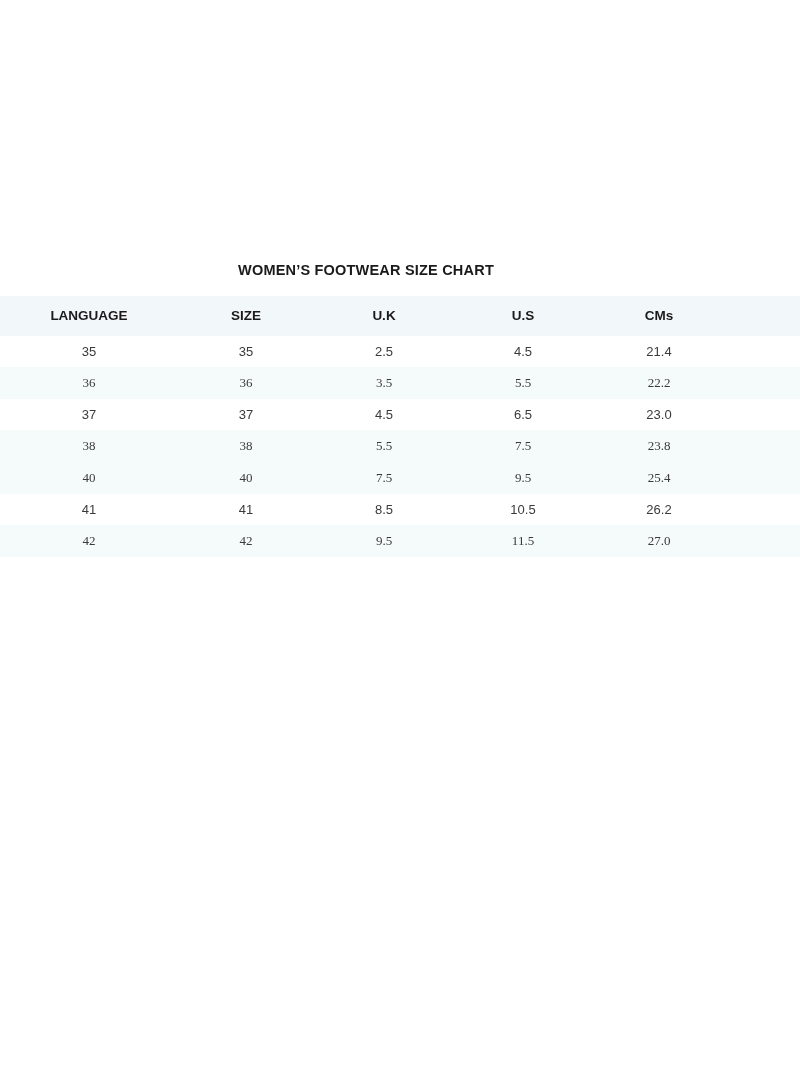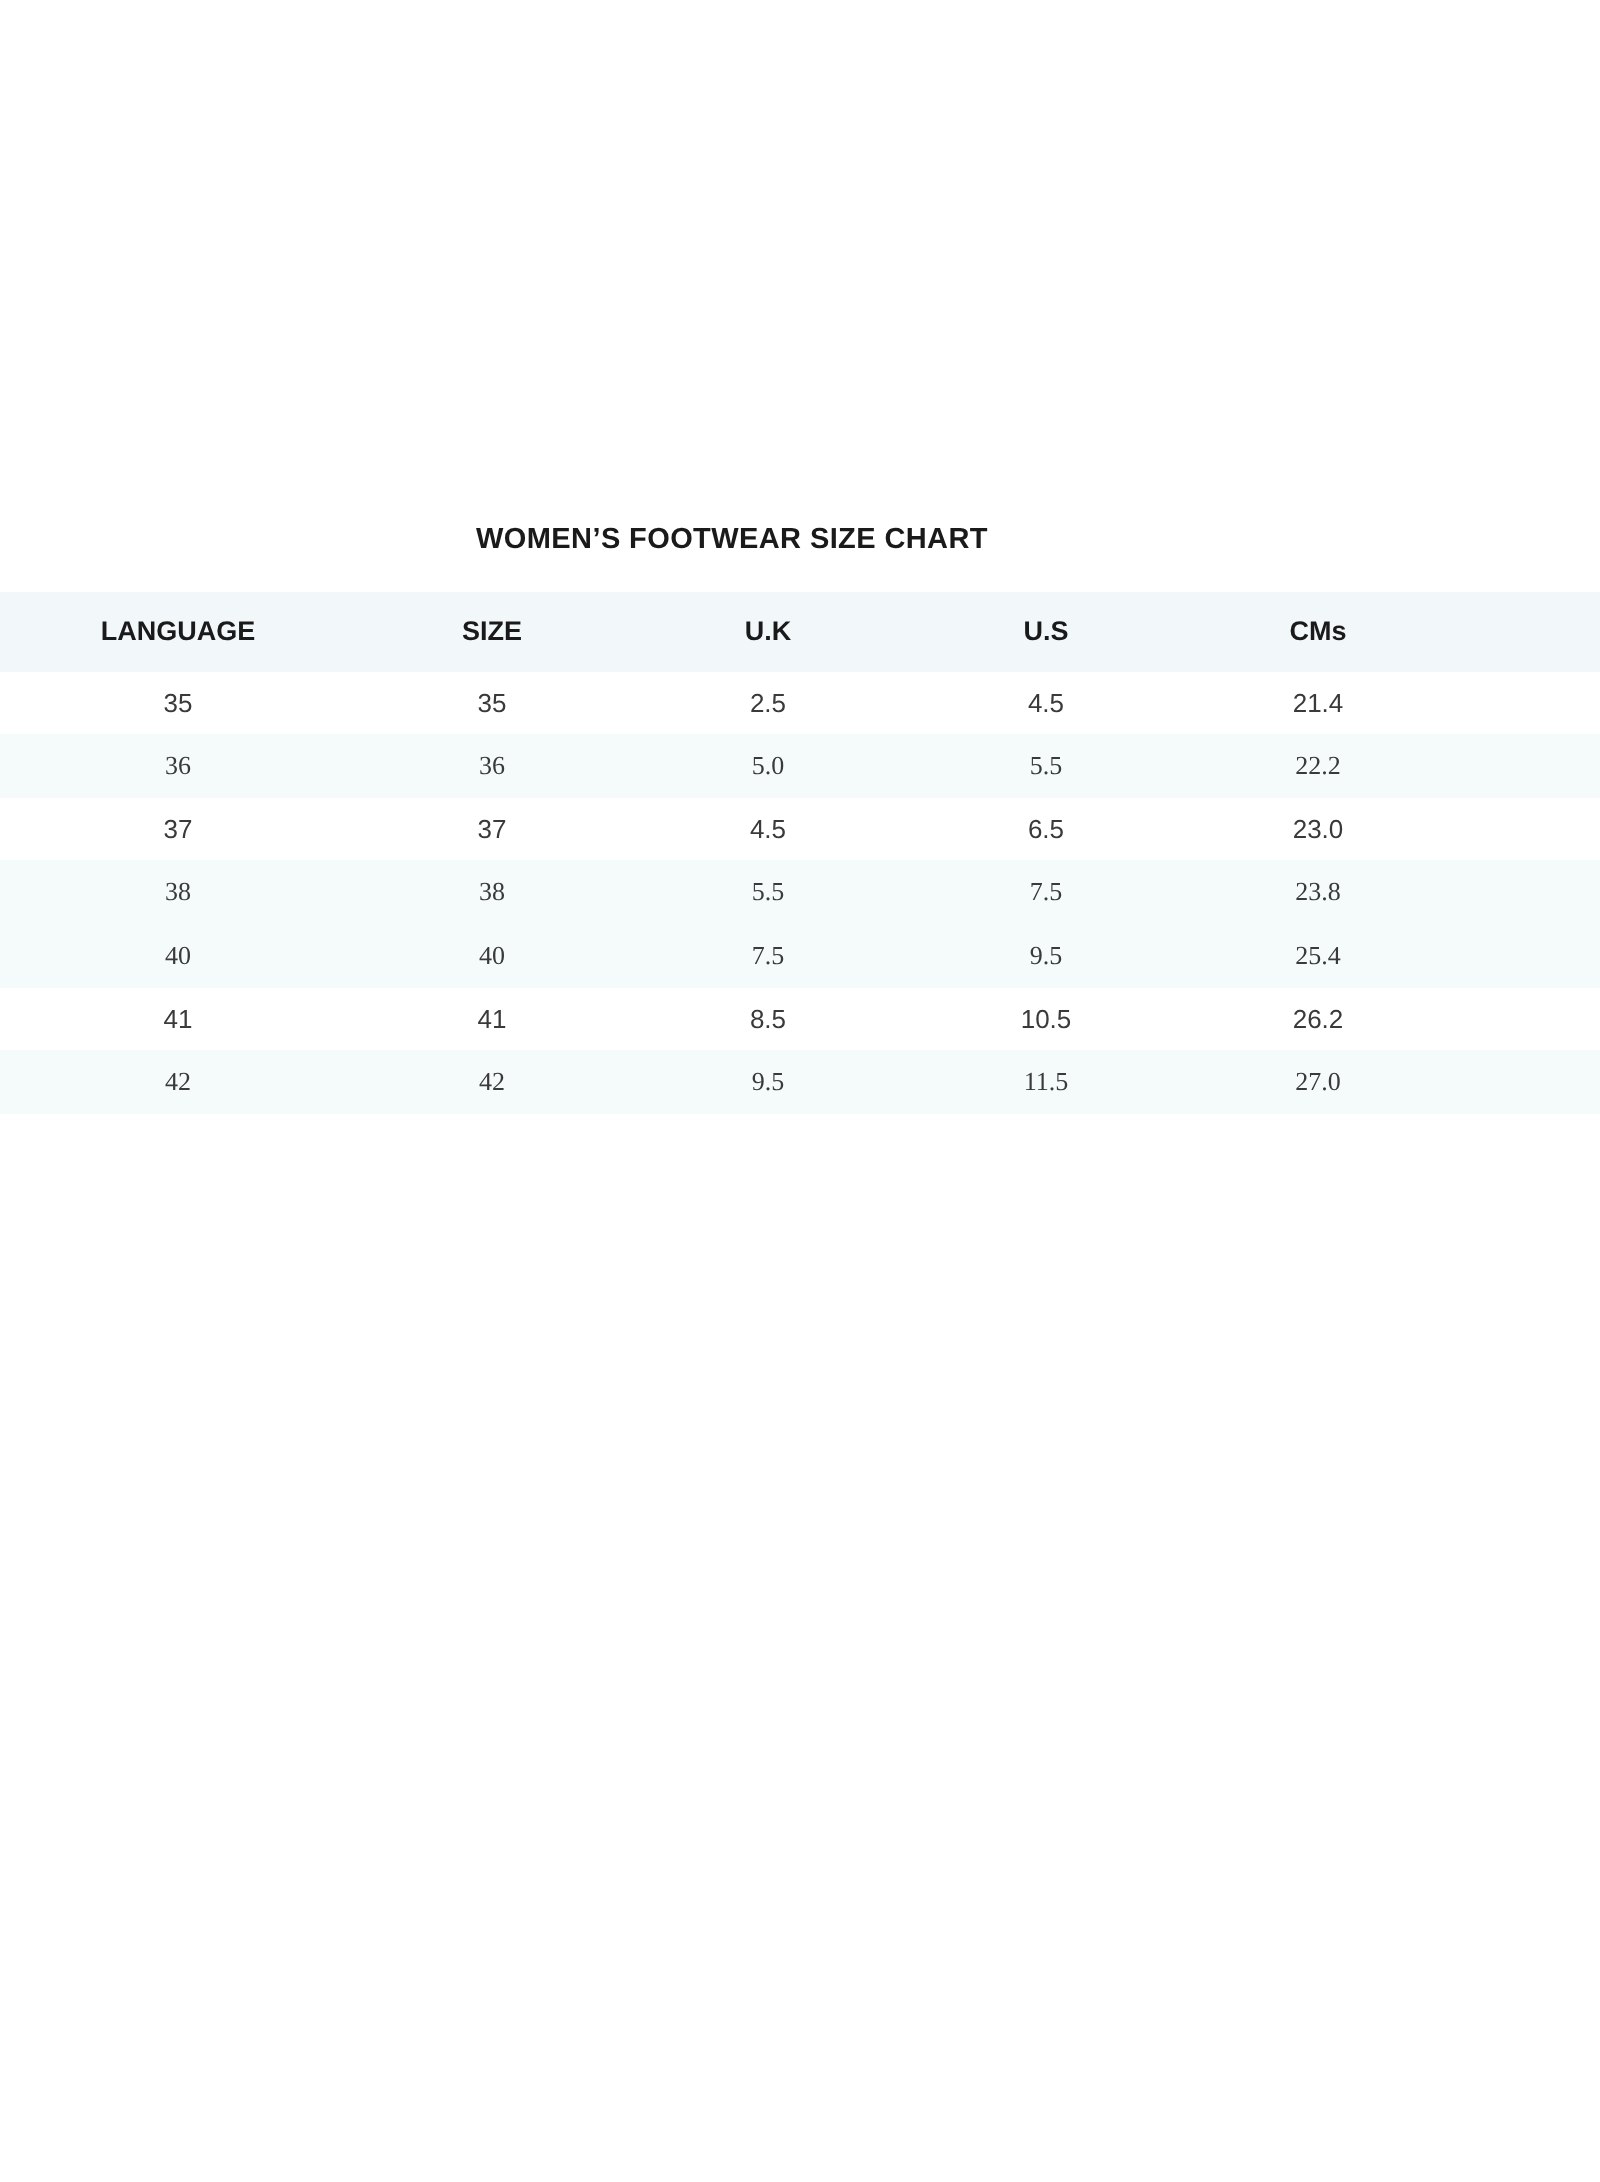--- a/index.html
+++ b/index.html
@@ -103,21 +103,21 @@
         <td>35</td>
         <td>35</td>
         <td>2.5</td>
         <td>4.5</td>
         <td>21.4</td>
         <td></td>
       </tr>
       <tr class="even-row">
         <td>36</td>
         <td>36</td>
-        <td>5.0</td>
+        <td>3.5</td>
         <td>5.5</td>
         <td>22.2</td>
         <td></td>
       </tr>
       <tr class="odd-row">
         <td>37</td>
         <td>37</td>
         <td>4.5</td>
         <td>6.5</td>
         <td>23.0</td>

